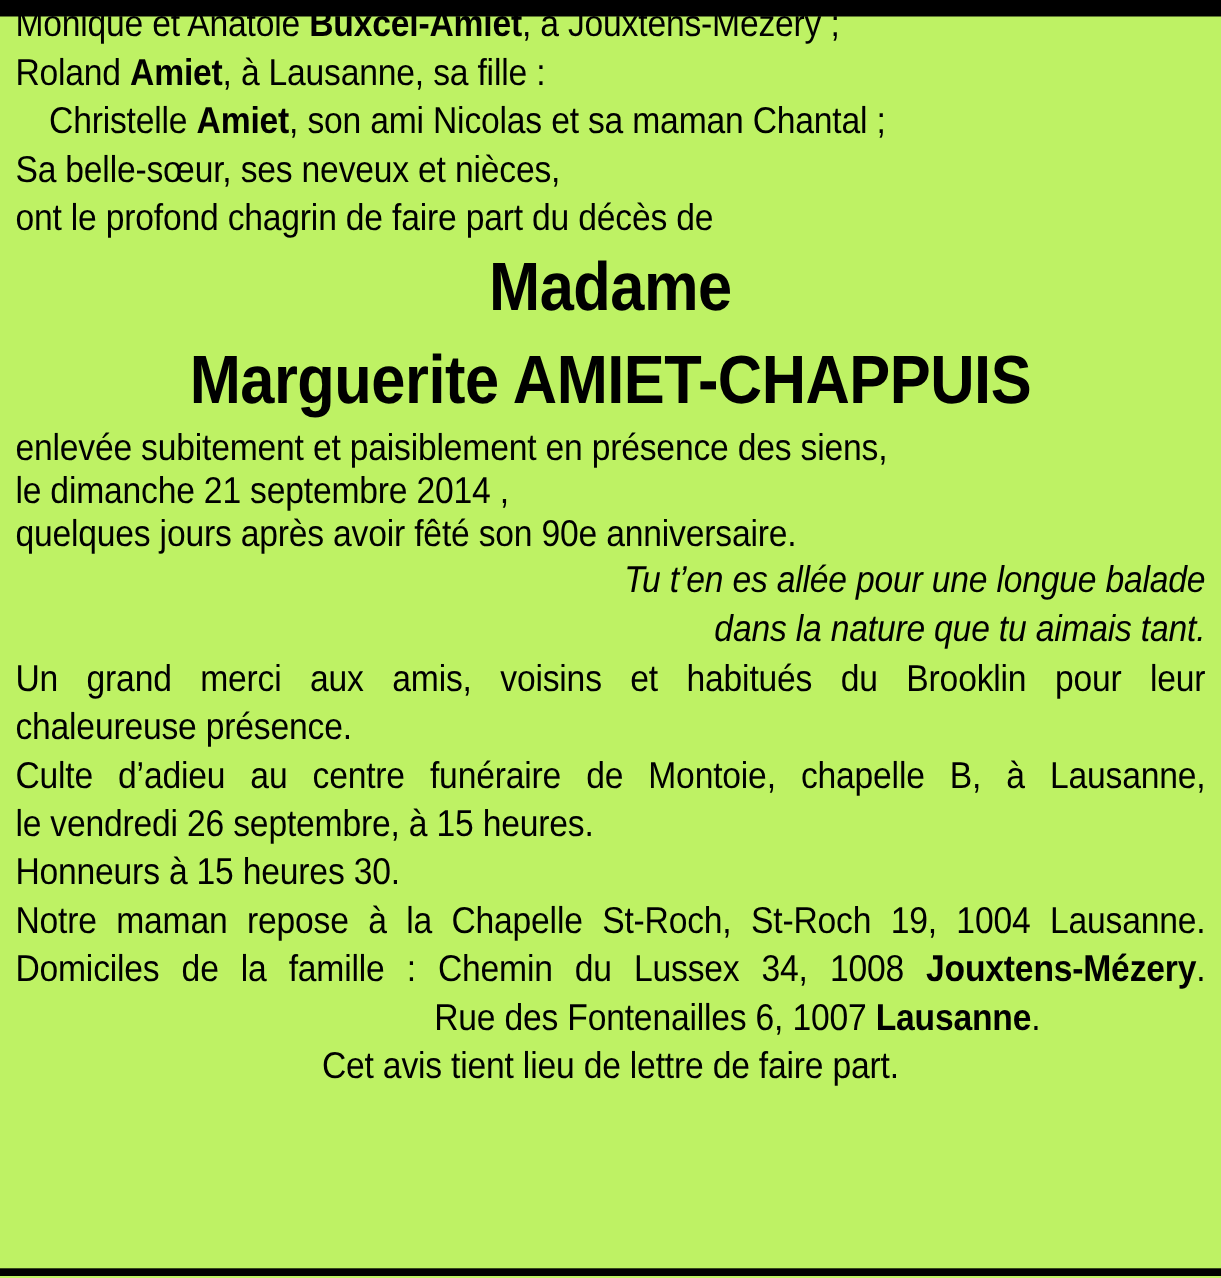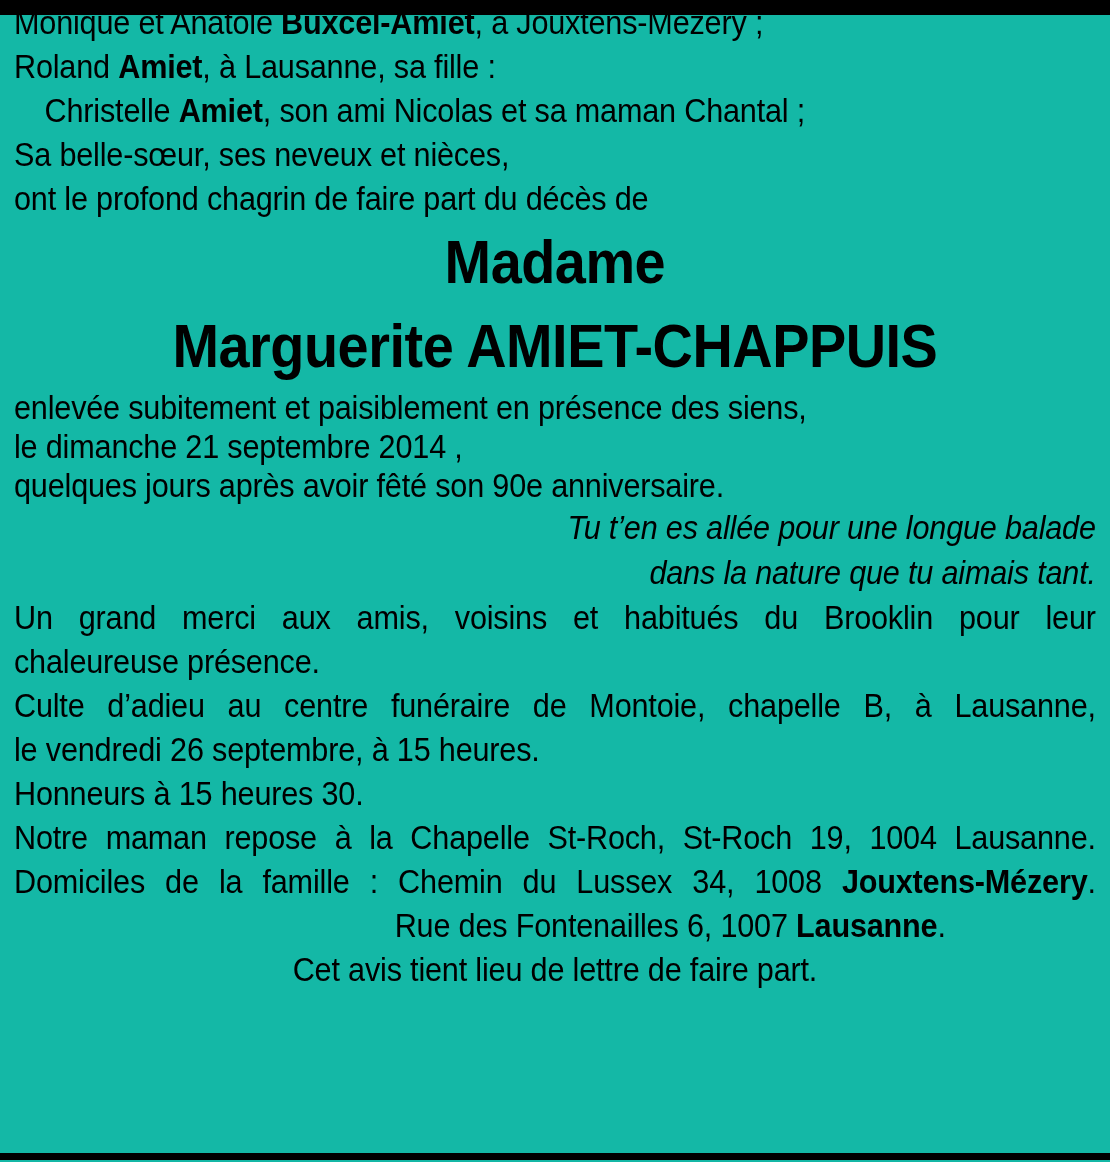--- a/index.html
+++ b/index.html
@@ -1,20 +1,20 @@
 <!DOCTYPE html>
 <html><head>
 <meta charset="utf-8">
 <style>
   html, body { margin: 0; padding: 0; background: #ffffff; }
   .page {
     position: relative;
     width: 1110px;
     height: 1162px;
-    background: #14b8a6;
+    background: #bef264;
     overflow: hidden;
     font-family: "Liberation Sans", sans-serif;
     color: #000000;
   }
   .bar { position: absolute; left: 0; width: 1110px; background: #000000; }
   .bar-top { top: 0; height: 15px; }
   .bar-bottom { top: 1153px; height: 7px; }
   .content {
     position: absolute;
     left: 14px;

